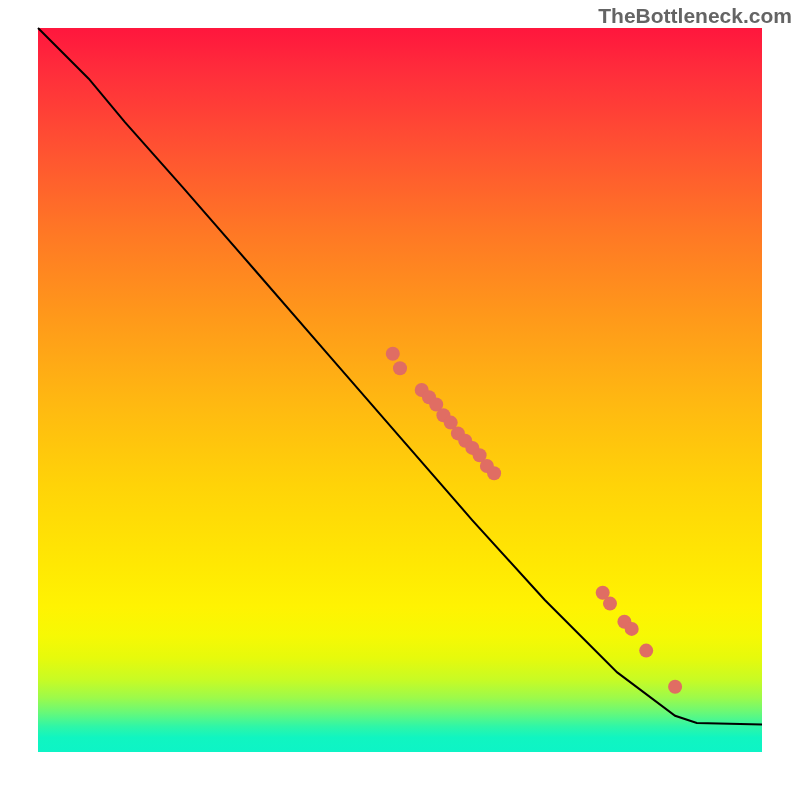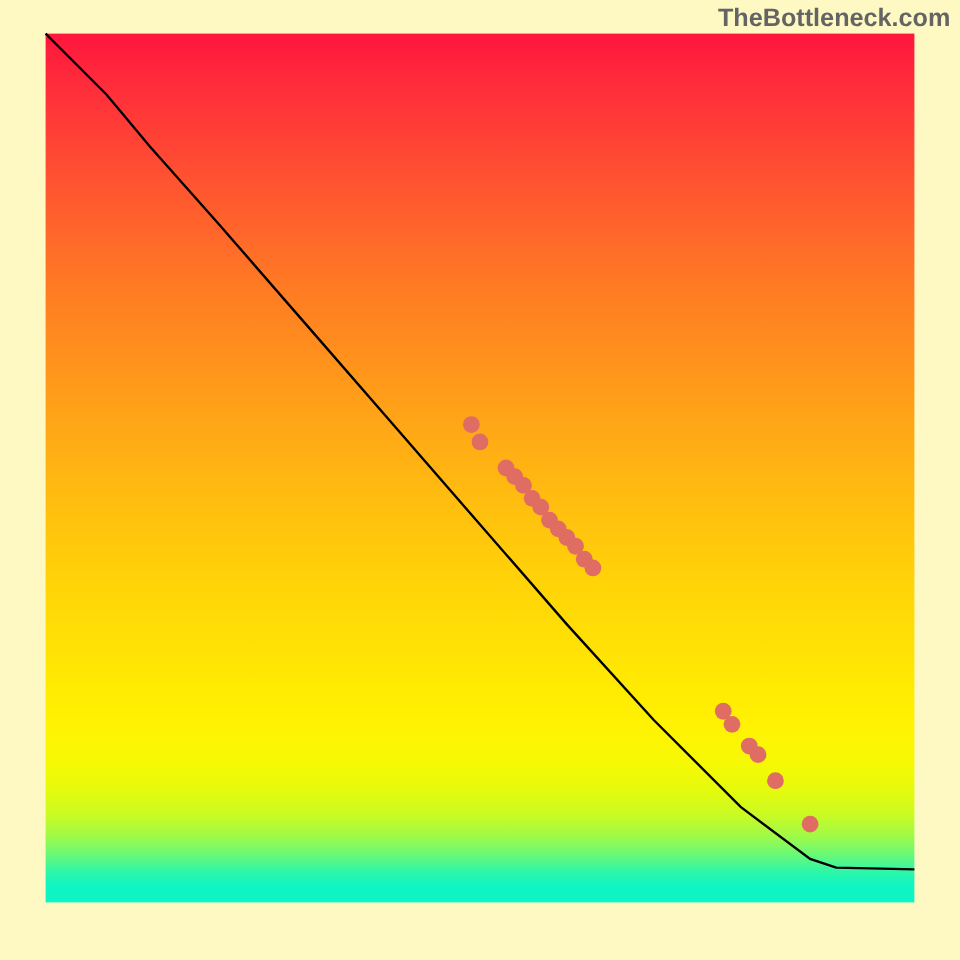--- a/index.html
+++ b/index.html
@@ -8,21 +8,21 @@
     width: 800px;
     height: 800px;
     background: #000;
     overflow: hidden;
     font-family: Arial, Helvetica, sans-serif;
   }
   .stage {
     position: relative;
     width: 800px;
     height: 800px;
-    background: #fef9c3;
+    background: #ffffff;
   }
   .plot {
     position: absolute;
     background: linear-gradient(to bottom,
        #ff163d 0%,
        #ff2d3b 6%,
        #ff5331 17%,
        #ff7725 28%,
        #ff991a 40%,
        #ffb911 52%,

